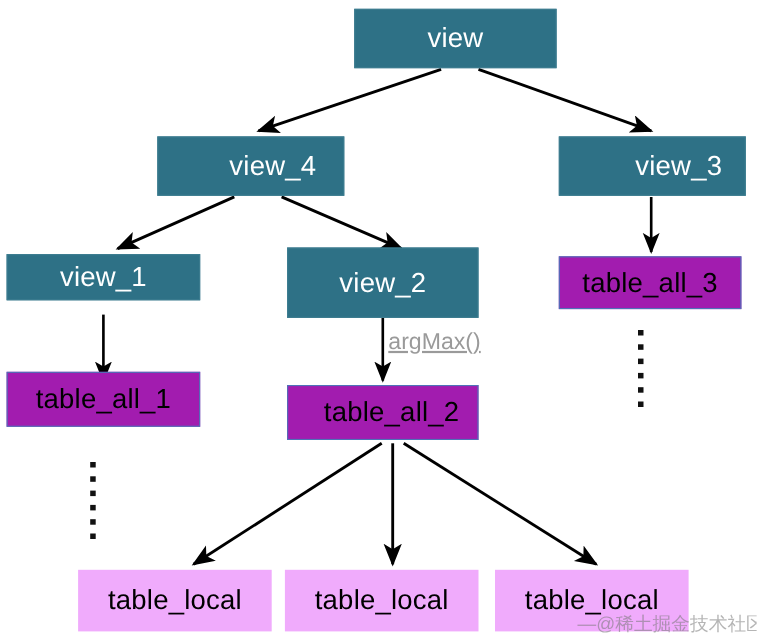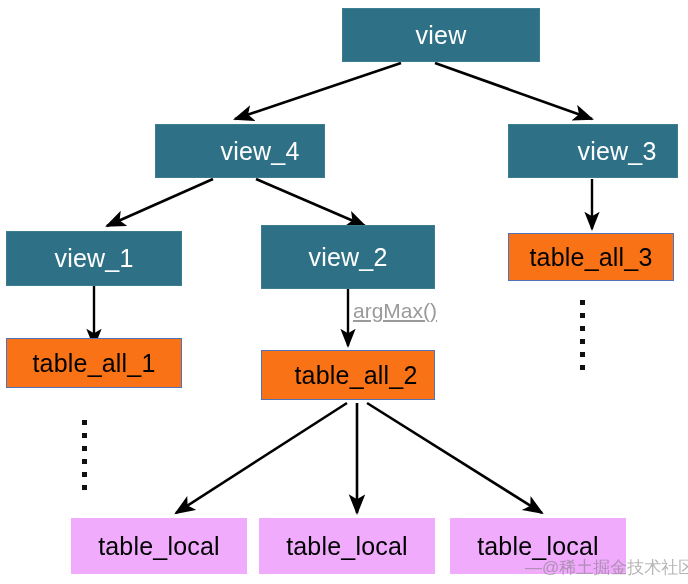--- a/index.html
+++ b/index.html
@@ -34,21 +34,21 @@
     letter-spacing: 0.2px;
     white-space: nowrap;
     z-index: 3;
   }
   .node.view {
     background: #2E7186;
     color: #ffffff;
     border: 1px solid #3d7d90;
   }
   .node.tableall {
-    background: #f97316;
+    background: #a21caf;
     color: #000000;
     border: 1px solid #4f72b8;
   }
   .node.tablelocal {
     background: #f0abfc;
     color: #000000;
     border: none;
   }
   .edge-label {
     position: absolute;
@@ -105,33 +105,33 @@
 
     <line x1="348" y1="286" x2="348" y2="346" stroke="#000000" stroke-width="2.4" marker-end="url(#arrowhead)"></line>
 
     <line x1="347" y1="403" x2="176" y2="513" stroke="#000000" stroke-width="2.6" marker-end="url(#arrowhead)"></line>
 
     <line x1="357" y1="403" x2="357" y2="513" stroke="#000000" stroke-width="2.6" marker-end="url(#arrowhead)"></line>
 
     <line x1="367" y1="403" x2="542" y2="513" stroke="#000000" stroke-width="2.6" marker-end="url(#arrowhead)"></line>
   </svg>
 
-  <div class="node view" style="left:322px; top:8px; width:198px; height:54px;margin-left:20px;">
+  <div class="node view" style="left:322px; top:8px; width:184px; height:54px;">
     <span>view</span>
   </div>
 
-  <div class="node view" style="left:155px; top:124px; width:170px; height:54px;padding-left:40px;">
+  <div class="node view" style="left:143px; top:124px; width:170px; height:54px;padding-left:40px;">
     <span>view_4</span>
   </div>
 
   <div class="node view" style="left:508px; top:124px; width:170px; height:54px;padding-left:48px;">
     <span>view_3</span>
   </div>
 
-  <div class="node view" style="left:6px; top:231px; width:176px; height:55px;">
+  <div class="node view" style="left:6px; top:231px; width:176px; height:42px;">
     <span>view_1</span>
   </div>
 
   <div class="node view" style="left:261px; top:225px; width:174px; height:64px;">
     <span>view_2</span>
   </div>
 
   <div class="node tableall" style="left:508px; top:233px; width:166px; height:48px;">
     <span>table_all_3</span>
   </div>

